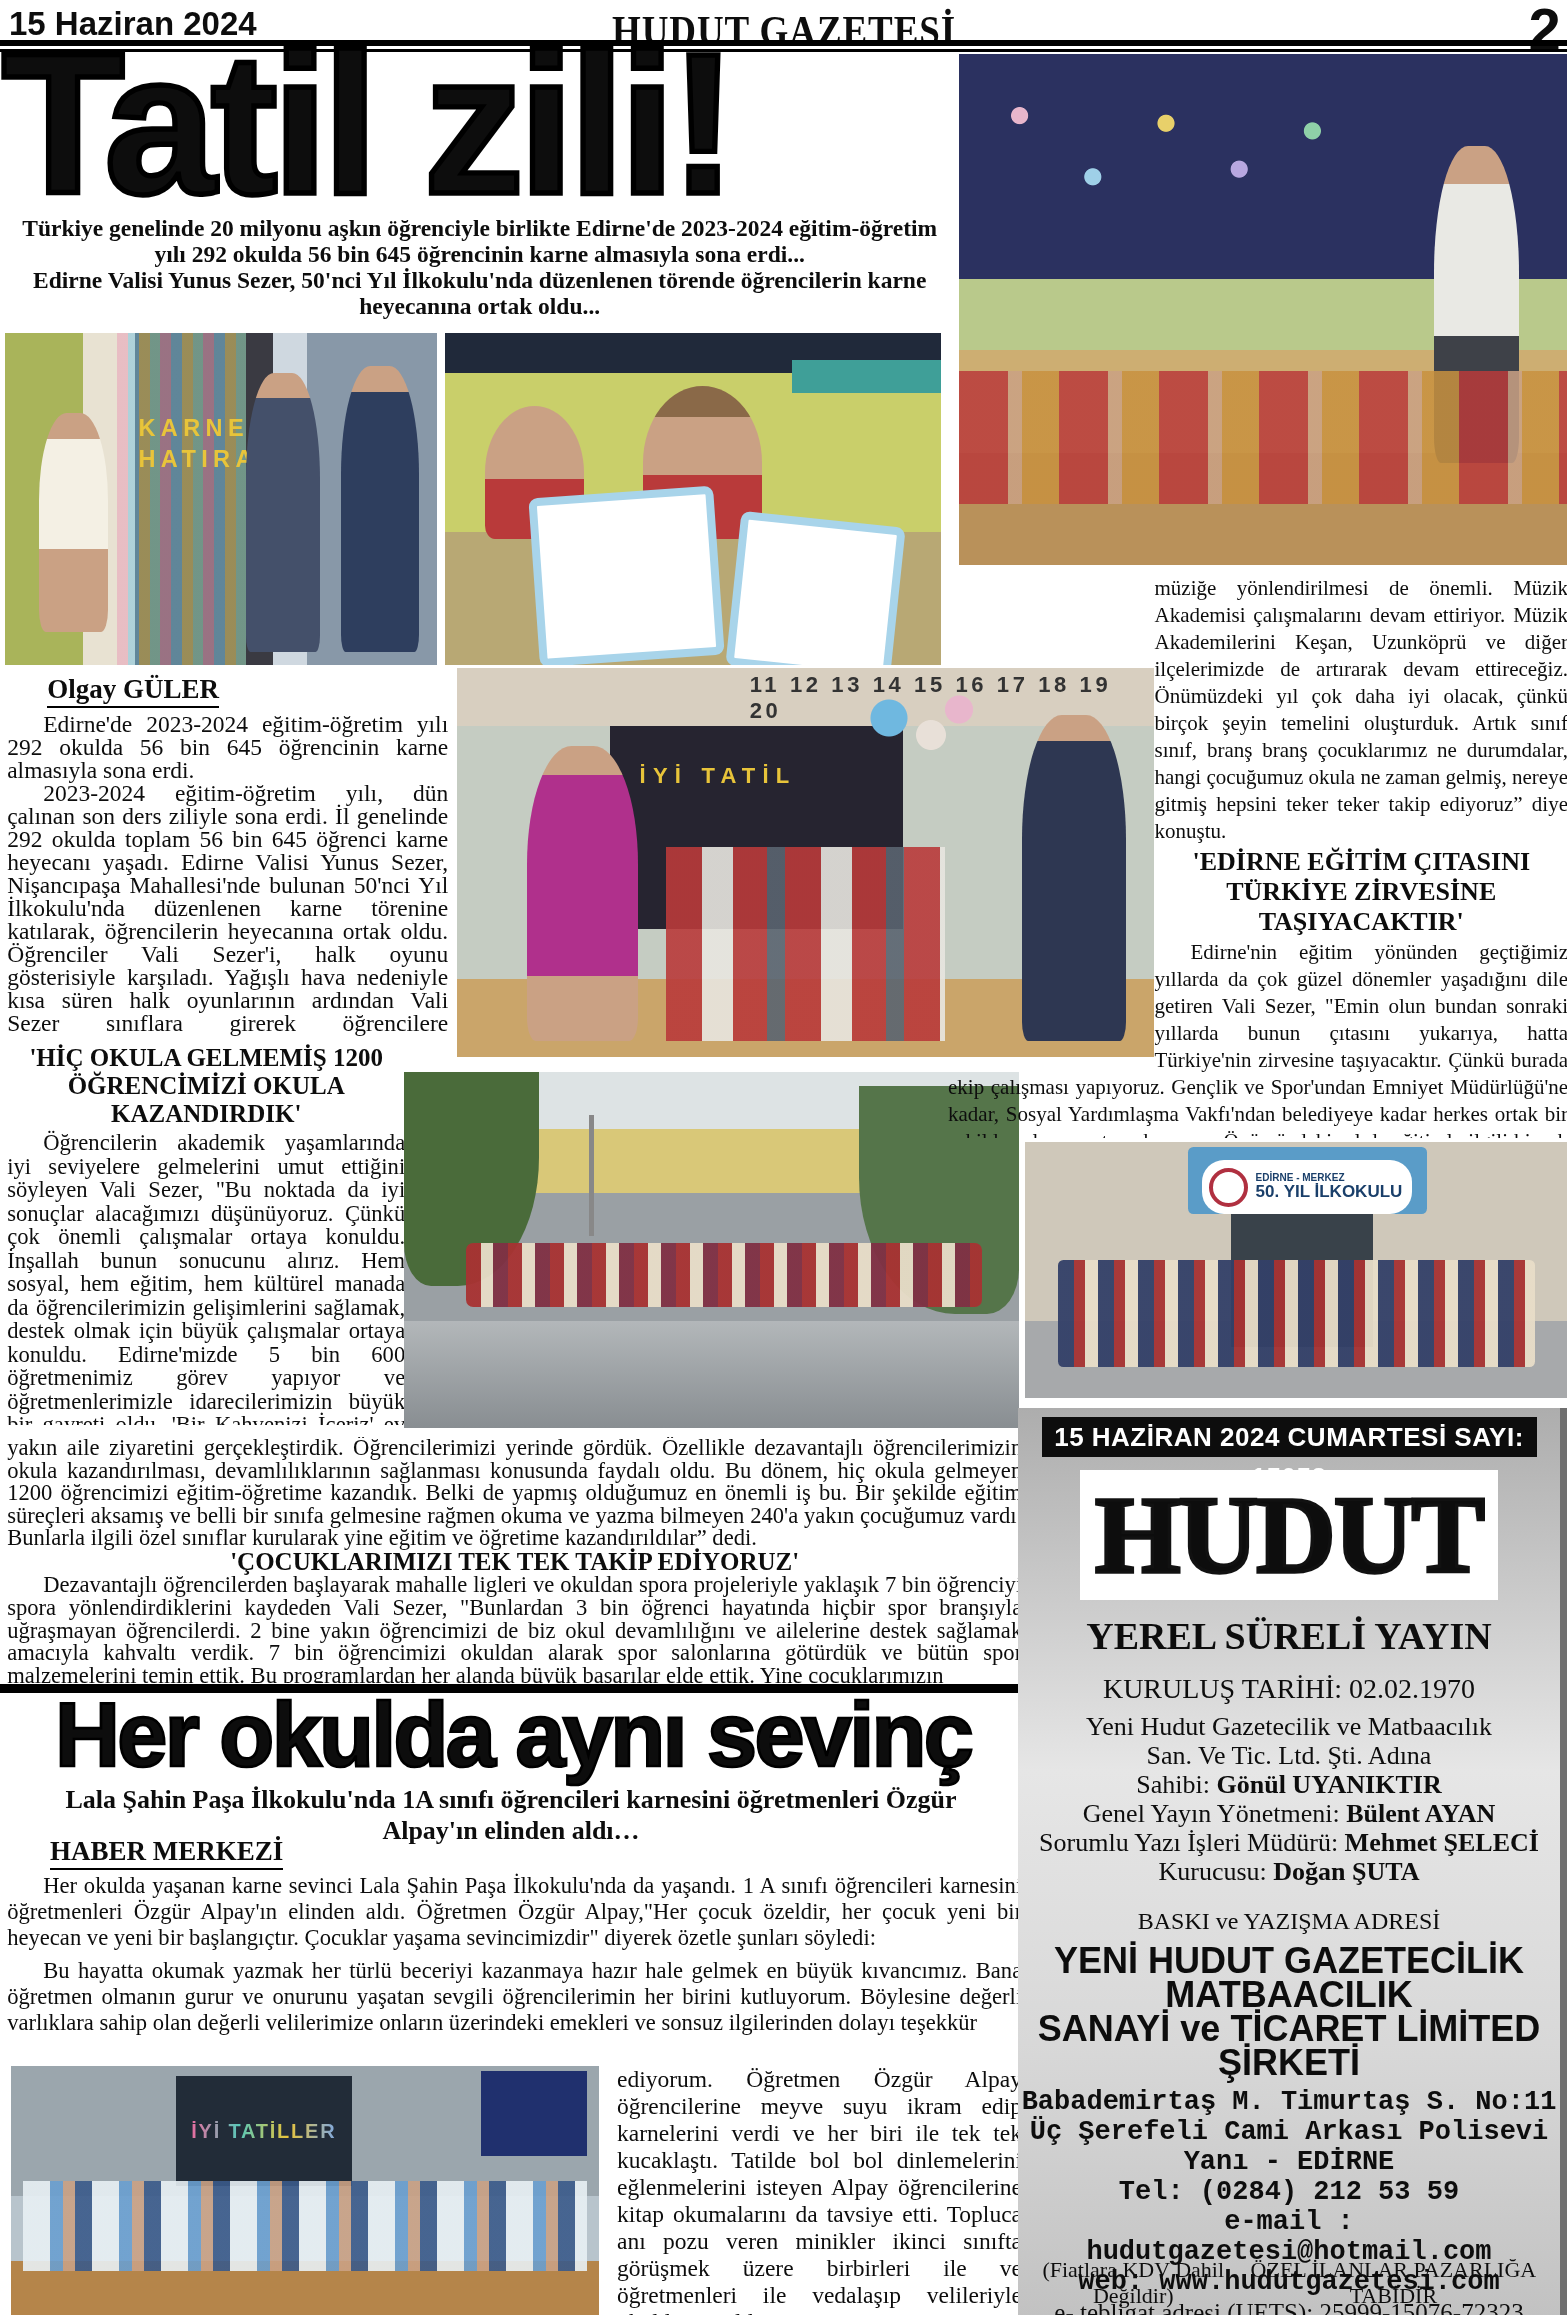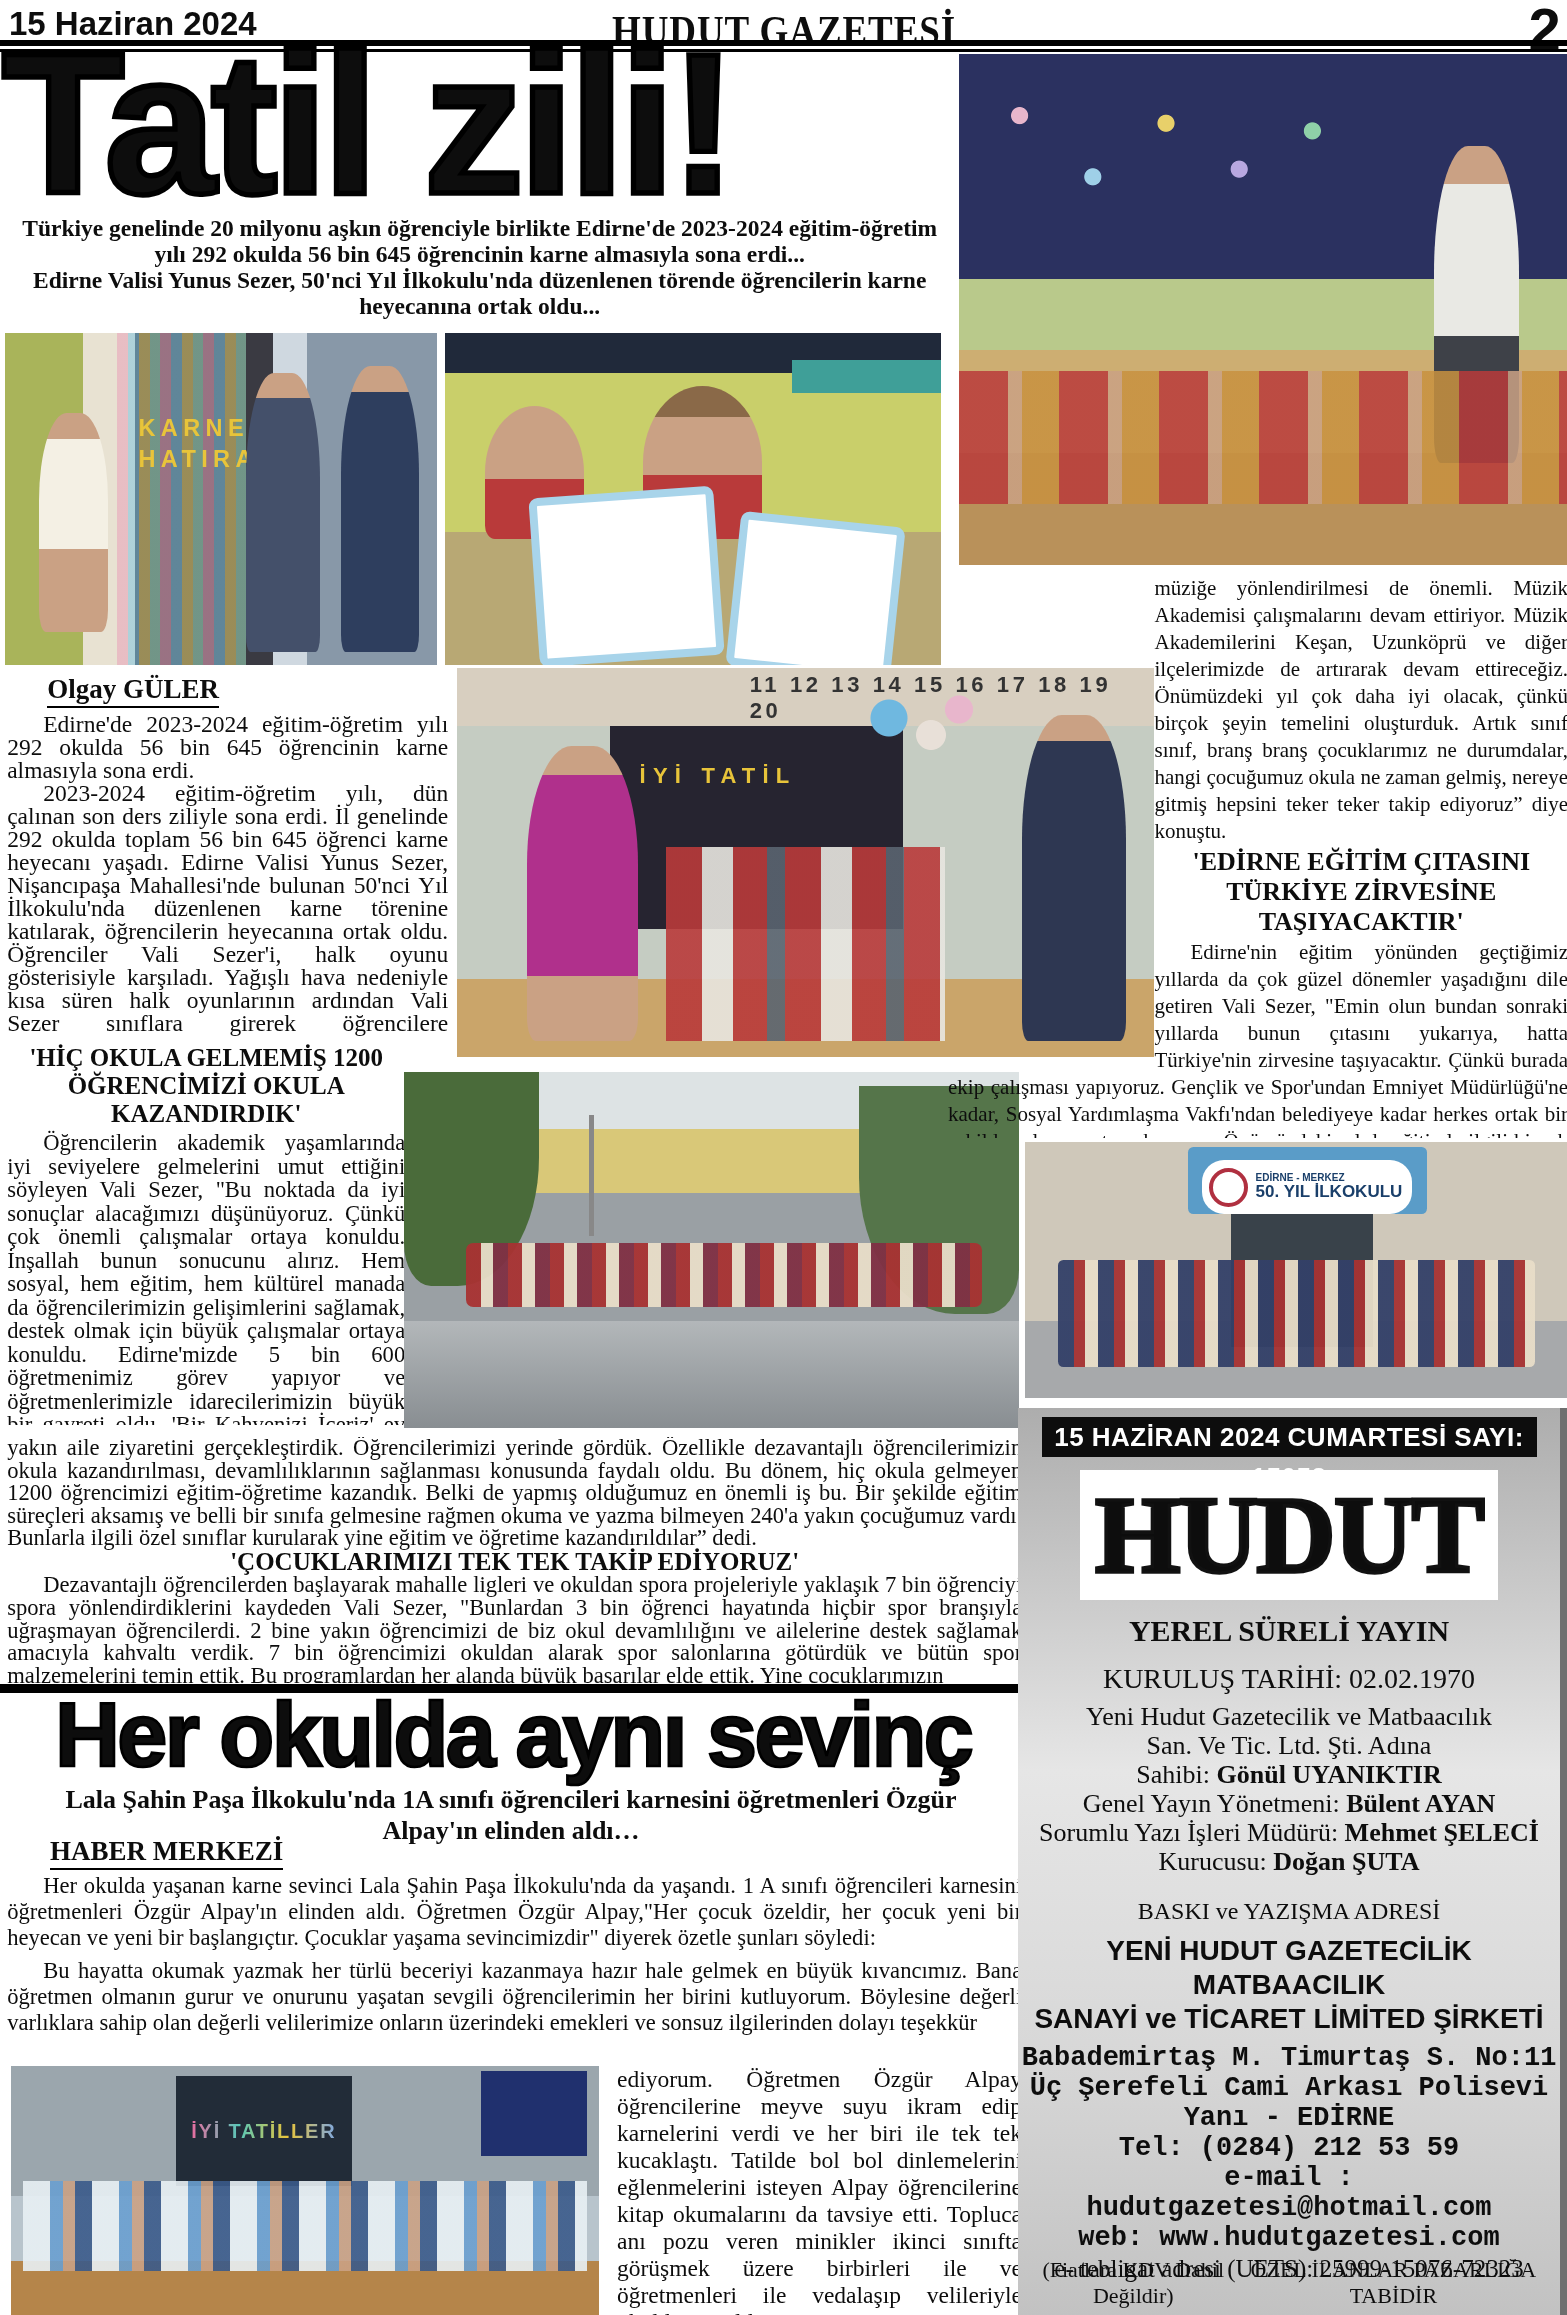--- a/index.html
+++ b/index.html
@@ -142,25 +142,25 @@
 
   
   .mastbox{left:1018px;top:1408px;width:550px;height:908px;text-align:center;
     background:linear-gradient(180deg,#adadad 0,#e6e6e6 40%,#d8d8d8 70%,#c2c2c2 100%);
     border-right:8.1px solid #6f6f6f;box-sizing:border-box;}
   .issuebar{margin:9px 23.5px 0 23.5px;background:#0d0d0d;color:#fff;height:40px;line-height:40px;
     font-family:"Liberation Sans",sans-serif;font-weight:bold;font-size:26px;letter-spacing:0.5px;}
   .logobox{margin:12.7px auto 0 auto;width:418px;height:130px;background:#fff;
     display:flex;align-items:center;justify-content:center;}
   .logo{font-weight:bold;font-size:110px;letter-spacing:-1.8px;-webkit-text-stroke:3.6px #111;line-height:1;}
-  .mast-type{margin-top:14.5px;font-weight:bold;font-size:30px;}
+  .mast-type{margin-top:14.5px;font-weight:bold;font-size:38px;}
   .mast-found{margin-top:14.5px;font-size:28px;}
   .mast-group{margin-top:7px;font-size:26px;line-height:29px;}
   .mast-addrhdr{margin-top:22px;font-size:24px;}
-  .mast-co{margin-top:9px;font-family:"Liberation Sans",sans-serif;font-weight:bold;font-size:28px;line-height:34px;}
+  .mast-co{margin-top:9px;font-family:"Liberation Sans",sans-serif;font-weight:bold;font-size:36px;line-height:34px;}
   .mast-addr{margin-top:7.2px;font-weight:bold;font-size:27px;line-height:30px;font-family:Liberation Mono, monospace;}
   .mast-uets{font-size:25px;margin-top:1.8px;}
   .mast-notes{position:absolute;left:7.2px;right:14.5px;bottom:7.2px;display:flex;justify-content:space-between;font-size:22px;}
   b{font-weight:bold;}
 </style>
 </head>
 <body>
 
 <div class="page">
 

